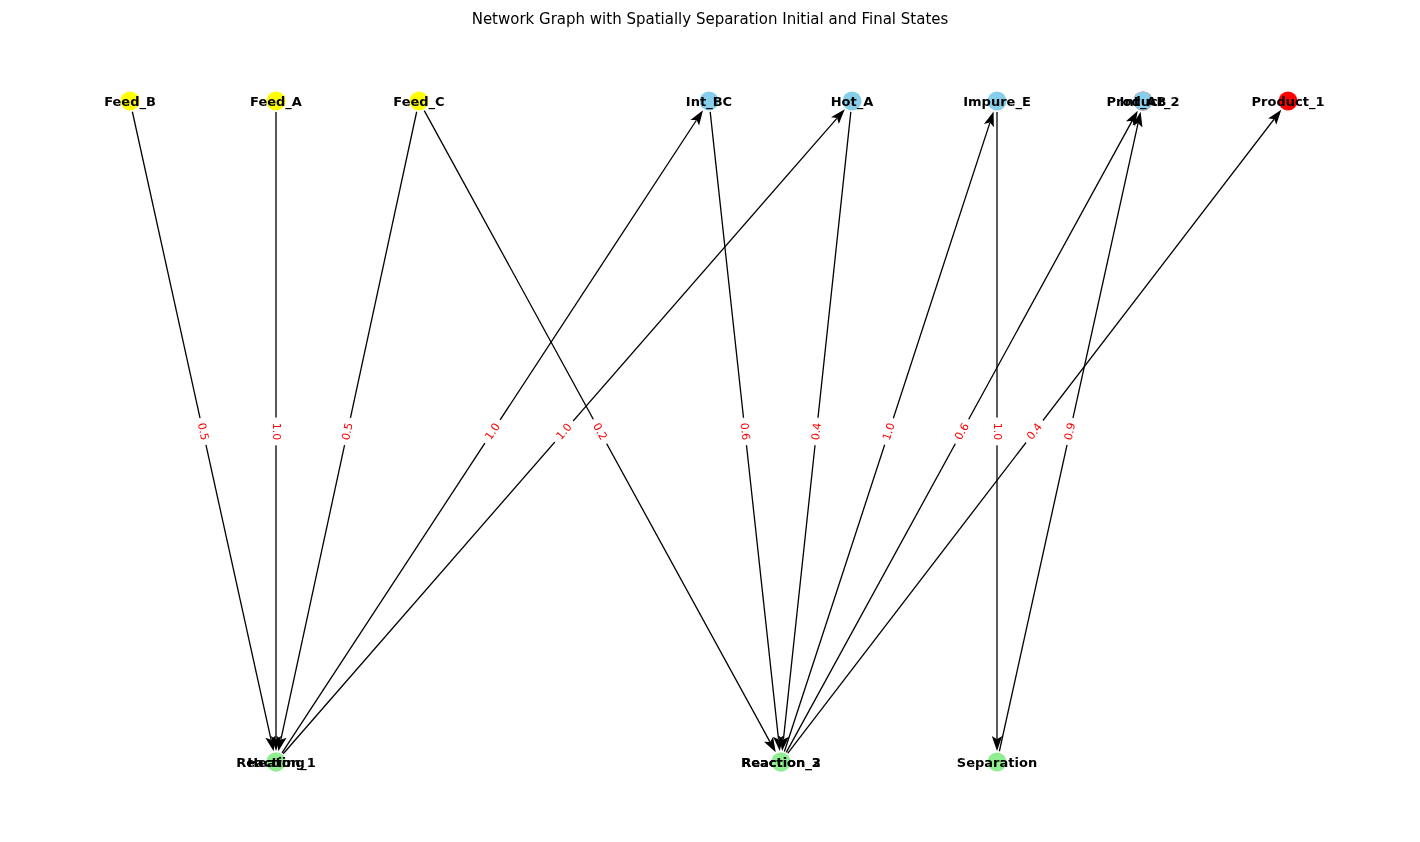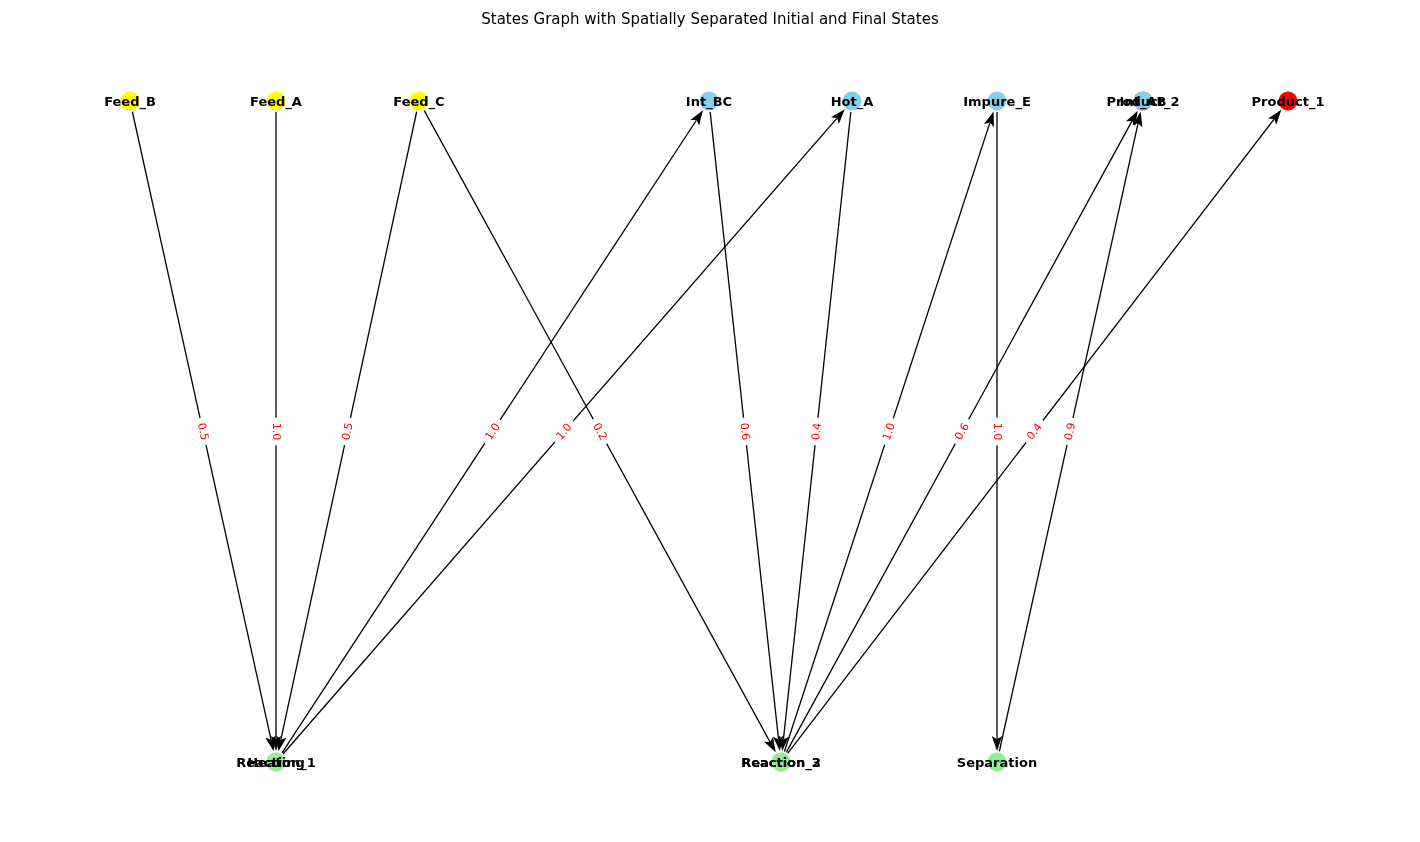--- a/index.html
+++ b/index.html
@@ -40,21 +40,21 @@
   }
   .edge-label-text {
     font-family: "DejaVu Sans", sans-serif;
     font-size: 11px;
   }
 </style>
 </head>
 <body>
 
 <div id="figure">
-  <div id="chart-title">States Graph with Spatially Separated Initial and Final States</div>
+  <div id="chart-title">Network Graph with Spatially Separation Initial and Final States</div>
   <svg id="graph-canvas" width="1420" height="842" viewBox="0 0 1420 842">
       <g>
         <g>
           <line x1="132.3724685521329" y1="111.74110762301265" x2="271.0393839364494" y2="739.5413204246099" stroke="#000000" stroke-width="1.3"></line>
           <polygon points="273.6275314478671,751.2588923769873 265.3147325458981,737.7334580247965 271.10408762423486,739.8342597234193 275.46996157129183,735.4903968482346" fill="#000000"></polygon>
         </g>
         <g>
           <line x1="276" y1="112" x2="276" y2="739" stroke="#000000" stroke-width="1.3"></line>
           <polygon points="276,751 270.8,736 276,739.3 281.2,736" fill="#000000"></polygon>
         </g>

